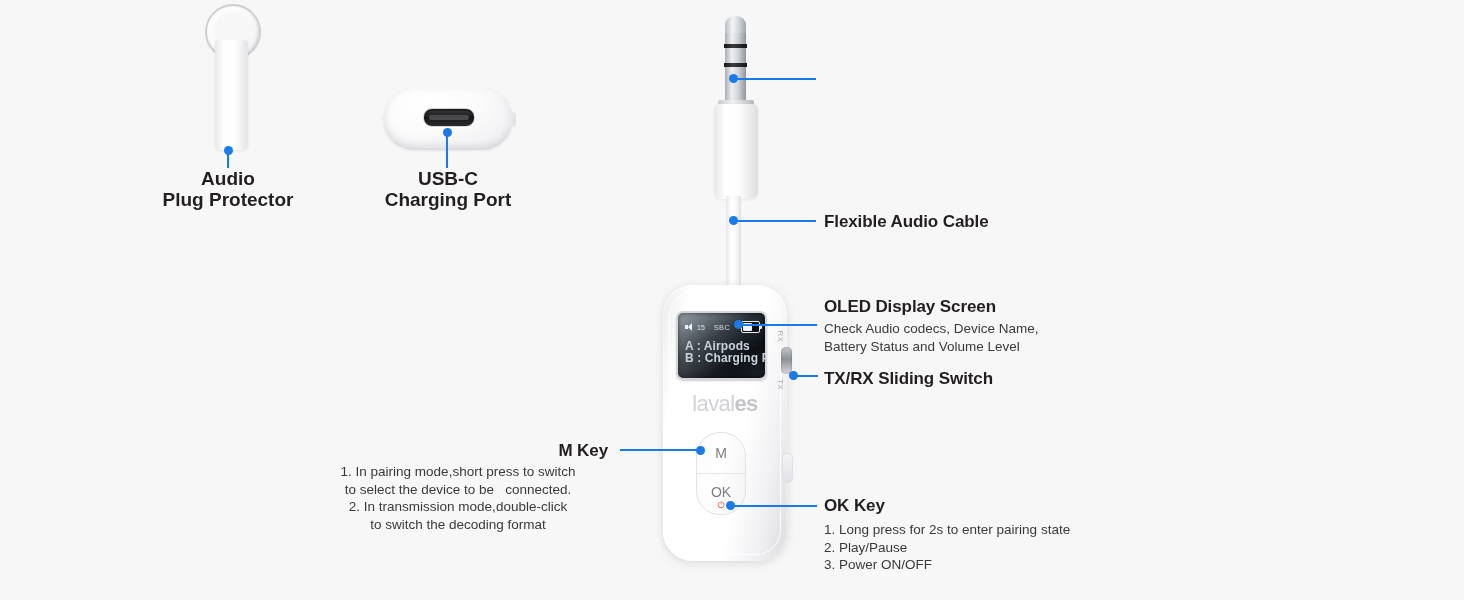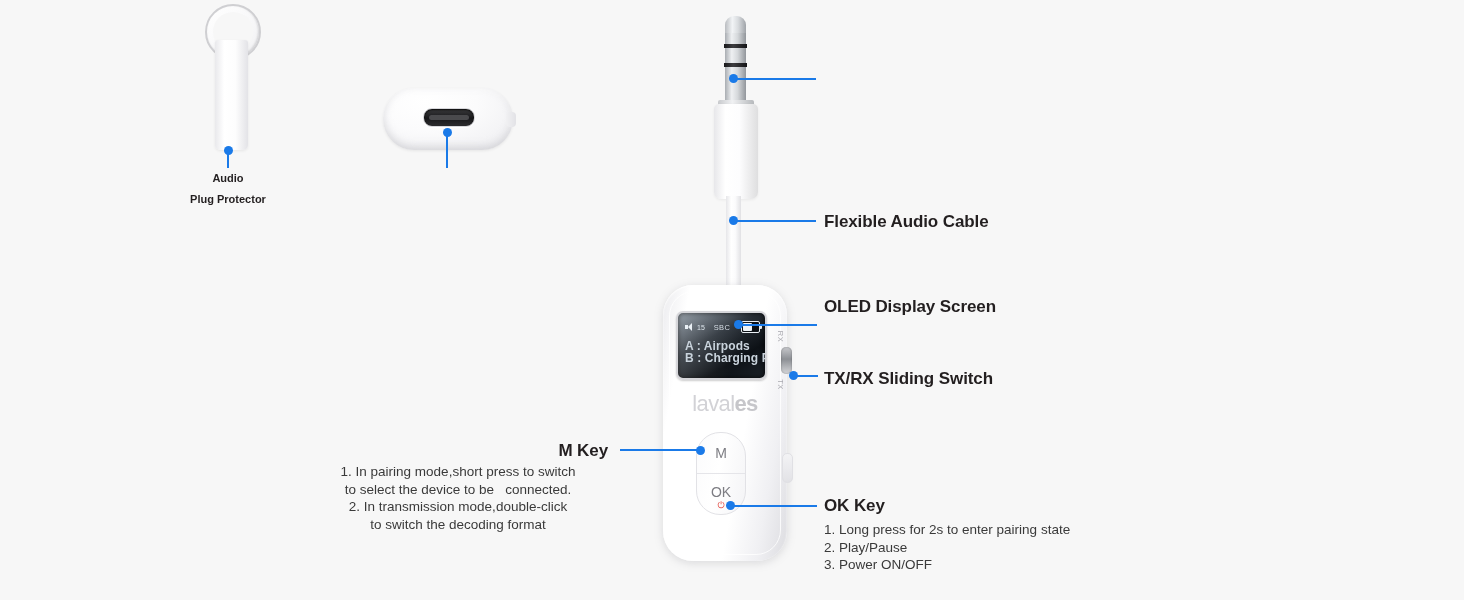--- a/index.html
+++ b/index.html
@@ -47,21 +47,21 @@
   }
   .callout-body {
     position: absolute;
     font-size: 13.5px;
     line-height: 17.5px;
     color: #3a3a3a;
     white-space: pre;
   }
   .part-label {
     position: absolute;
-    font-size: 11px;
+    font-size: 19px;
     font-weight: bold;
     color: #231f20;
     text-align: center;
     line-height: 21px;
     white-space: pre;
   }
   .mkey-body {
     text-align: center;
   }
 
@@ -402,20 +402,22 @@
   <div class="part-label" style="left:128px; top:168px; width:200px;">Audio
 Plug Protector</div>
 
   <div class="usbc">
     <div class="shell"></div>
     <div class="nub"></div>
     <div class="port"></div>
   </div>
   <div class="lead-dot" style="left:443px; top:128px;"></div>
   <div class="lead-line" style="left:446px; top:133px; width:2px; height:35px;"></div>
+  <div class="part-label" style="left:348px; top:168px; width:200px;">USB-C
+Charging Port</div>
 
   <div class="plug">
     <div class="tip"></div>
     <div class="shaft"></div>
     <div class="ring1"></div>
     <div class="ring2"></div>
     <div class="collar"></div>
     <div class="housing"></div>
   </div>
   <div class="lead-dot" style="left:729px; top:74px;"></div>
@@ -456,20 +458,22 @@
     <div class="sw-label sw-rx">RX</div>
     <div class="switch"></div>
     <div class="sw-label sw-tx">TX</div>
 
     <div class="side-btn"></div>
   </div>
 
   <div class="lead-dot" style="left:734px; top:320px;"></div>
   <div class="lead-line" style="left:739px; top:324px; width:78px;"></div>
   <div class="callout-title" style="left:824px; top:297px;">OLED Display Screen</div>
+  <div class="callout-body" style="left:824px; top:320px;">Check Audio codecs, Device Name,
+Battery Status and Volume Level</div>
 
   <div class="lead-dot" style="left:789px; top:371px;"></div>
   <div class="lead-line" style="left:794px; top:375px; width:24px;"></div>
   <div class="callout-title" style="left:824px; top:369px;">TX/RX Sliding Switch</div>
 
   <div class="callout-title" style="left:458px; top:441px; text-align:right; width:150px;">M Key</div>
   <div class="callout-body mkey-body" style="left:308px; top:463px; width:300px;">1. In pairing mode,short press to switch
 to select the device to be   connected.
 2. In transmission mode,double-click
 to switch the decoding format</div>

